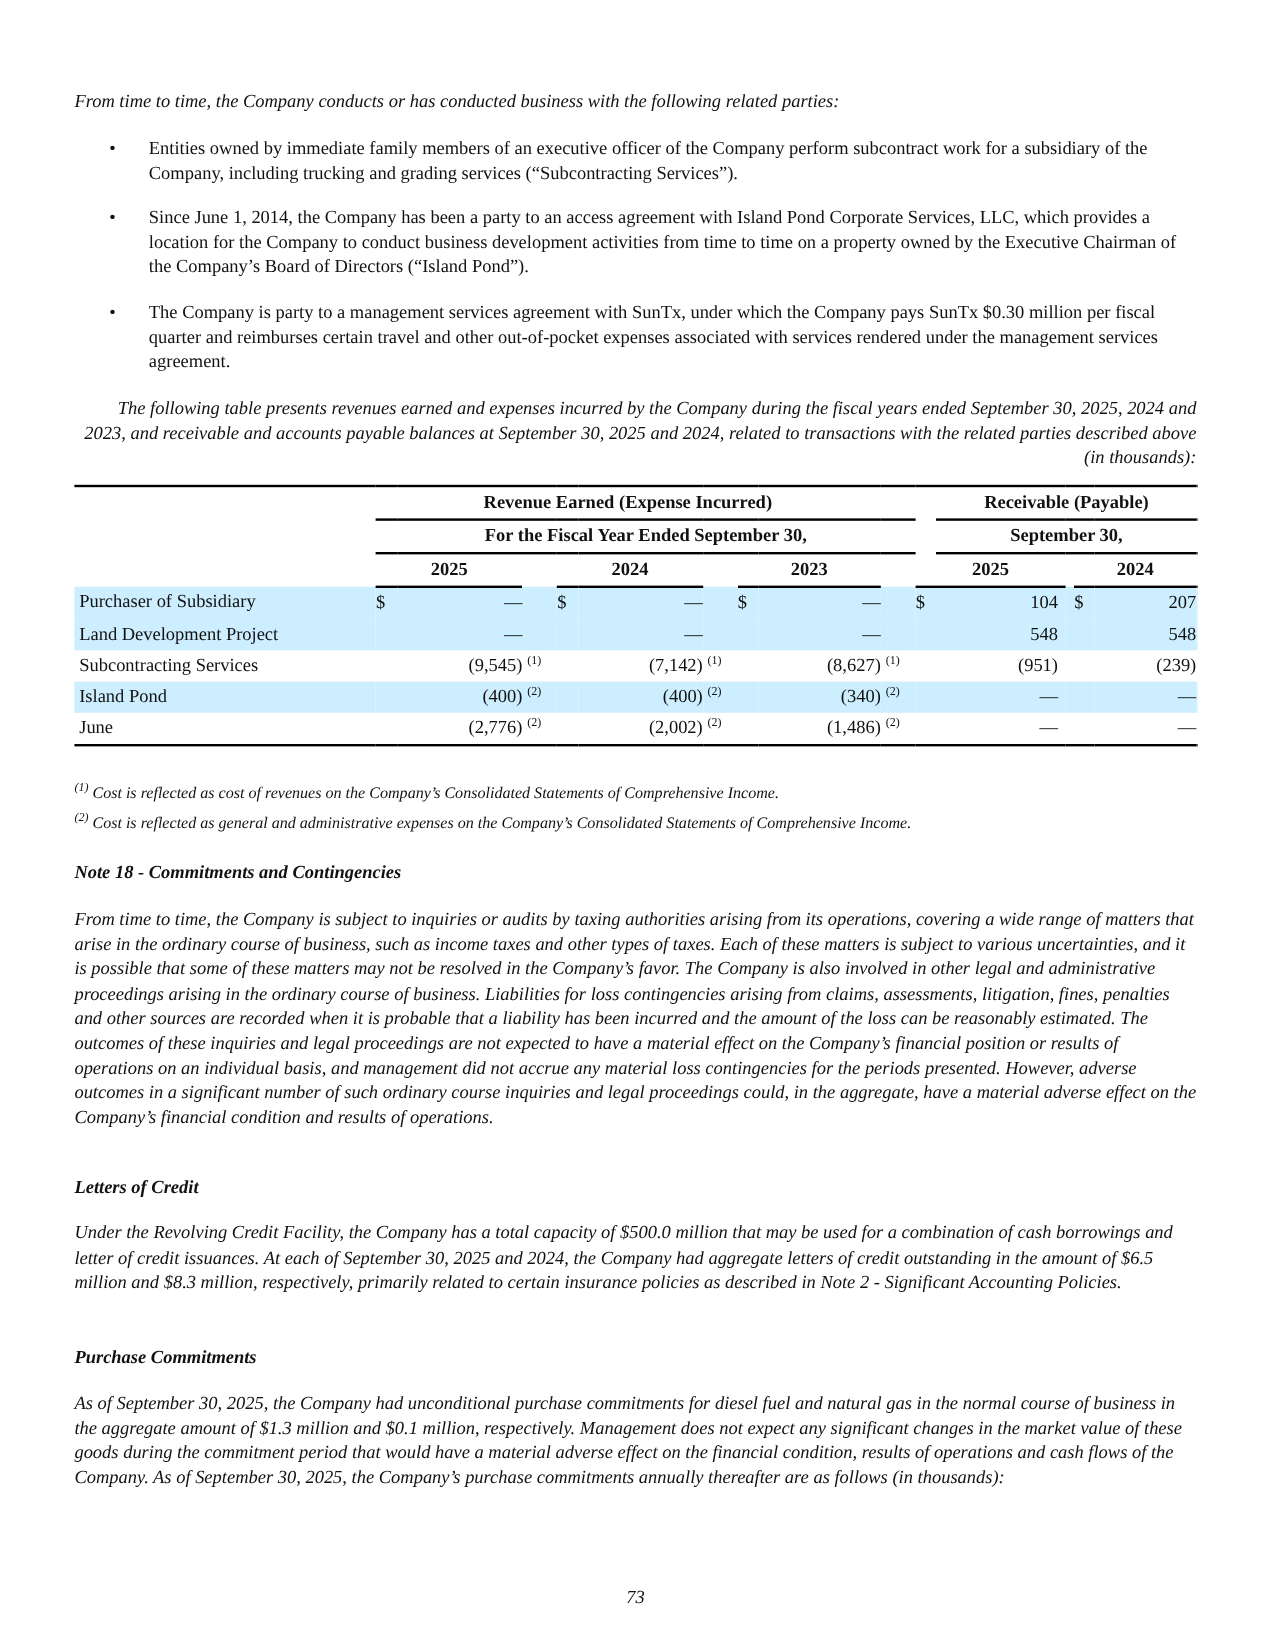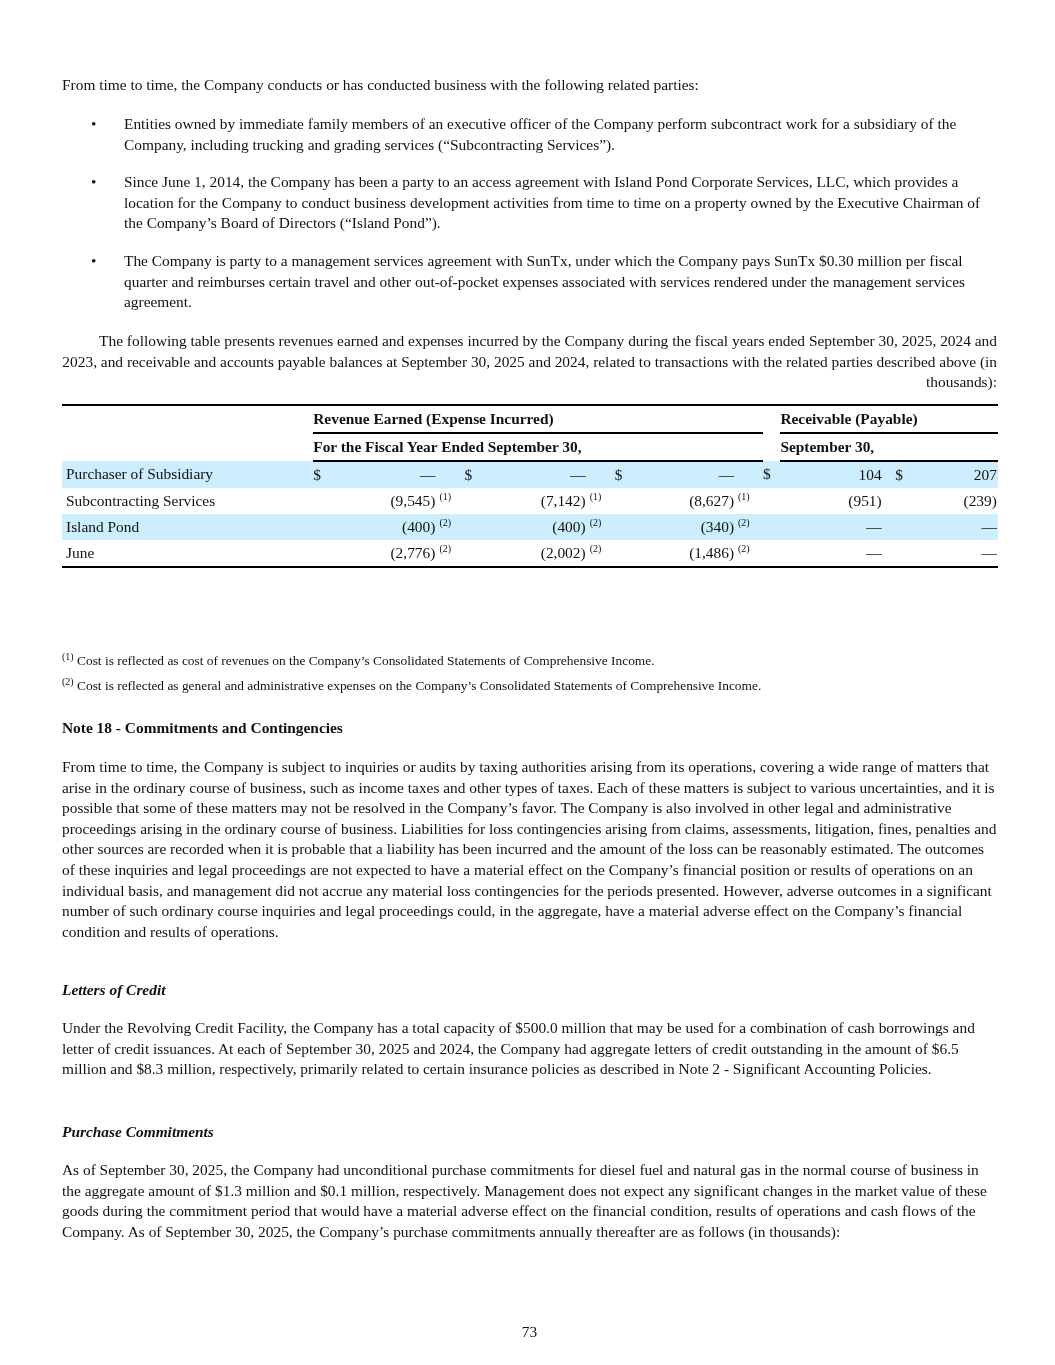--- a/index.html
+++ b/index.html
@@ -2,31 +2,31 @@
 <html><head>
 <meta charset="utf-8">
 <style>
   html, body { margin: 0; padding: 0; background: #ffffff; }
   body {
     width: 1055px; height: 1365px; position: relative; overflow: hidden;
     font-family: "Liberation Serif", "DejaVu Serif", serif;
     color: #111111; font-size: 15.4px; line-height: 20.6px;
   }
   .page { position: absolute; left: 62px; top: 0; width: 935px; }
-  p { margin: 0; }
+  p { margin: 0; font-style: italic; }
   .intro { position: absolute; top: 75px; left: 0; width: 935px; }
   .bullets { position: absolute; top: 114px; left: 0; width: 935px; }
   .bullet { display: flex; margin-bottom: 17px; }
   .bullet .dot { width: 62px; flex: 0 0 62px; padding-left: 29px; box-sizing: border-box; }
   .bullet .txt { flex: 1; }
   .tbl-intro { position: absolute; top: 331px; left: 0; width: 935px; text-align: right; }
 
   table.rp { position: absolute; top: 404px; left: 0; width: 935px; border-collapse: collapse; border-top: 2px solid #000; border-bottom: 2px solid #000; }
   table.rp td { padding: 0; height: 26px; vertical-align: middle; }
-  .hdr td { font-weight: bold; text-align: left; height: 25px; }
+  .hdr td { font-weight: bold; text-align: center; height: 25px; }
   .u { border-bottom: 2px solid #000; }
   .shade td { background: #cceeff; }
   .num { text-align: right; }
   .sup { font-size: 10px; vertical-align: super; line-height: 0; }
   .label { padding-left: 4px !important; margin-top: 20px; }
 
   .fn { position: absolute; left: 0; font-size: 13.4px; }
   .fn1 { top: 651px; }
   .fn2 { top: 676px; }
   .note18 { position: absolute; top: 718px; left: 0; font-weight: bold; }
@@ -85,36 +85,66 @@
         <td colspan="9" class="u" style="padding-right:30px">Revenue Earned (Expense Incurred)</td>
         <td></td>
         <td colspan="5" class="u" style="padding-left:0">Receivable (Payable)</td>
       </tr>
       <tr class="hdr">
         <td></td>
         <td colspan="9" class="u">For the Fiscal Year Ended September 30,</td>
         <td></td>
         <td colspan="5" class="u">September 30,</td>
       </tr>
+      <tr class="hdr">
+        <td></td>
+        <td colspan="2" class="u">2025</td>
+          <td></td>
+        <td colspan="2" class="u">2024</td>
+          <td></td>
+        <td colspan="2" class="u">2023</td>
+          <td></td>
+        <td colspan="2" class="u">2025</td>
+          <td></td>
+        <td colspan="3" class="u">2024</td>
+      </tr>
     <tr class="shade">
           <td class="label">Purchaser of Subsidiary</td>
           <td>$</td>
           <td class="num">—</td>
           <td></td>
           <td>$</td>
           <td class="num">—</td>
           <td></td>
           <td>$</td>
           <td class="num">—</td>
           <td></td>
           <td>$</td>
           <td class="num" style="padding-right: 6px;">104</td>
           <td></td>
           <td>$</td>
           <td class="num">207</td>
+          <td></td>
+        </tr>
+        <tr class="shade">
+          <td class="label">Land Development Project</td>
+          <td></td>
+          <td class="num">—</td>
+          <td></td>
+          <td></td>
+          <td class="num">—</td>
+          <td></td>
+          <td></td>
+          <td class="num">—</td>
+          <td></td>
+          <td></td>
+          <td class="num" style="padding-right: 6px;">548</td>
+          <td></td>
+          <td></td>
+          <td class="num">548</td>
           <td></td>
         </tr>
         <tr>
           <td class="label">Subcontracting Services</td>
           <td></td>
           <td class="num">(9,545)</td>
           <td><span class="sup" style="padding-left: 4px;">(1)</span></td>
           <td></td>
           <td class="num">(7,142)</td>
           <td><span class="sup" style="padding-left: 4px;">(1)</span></td>

